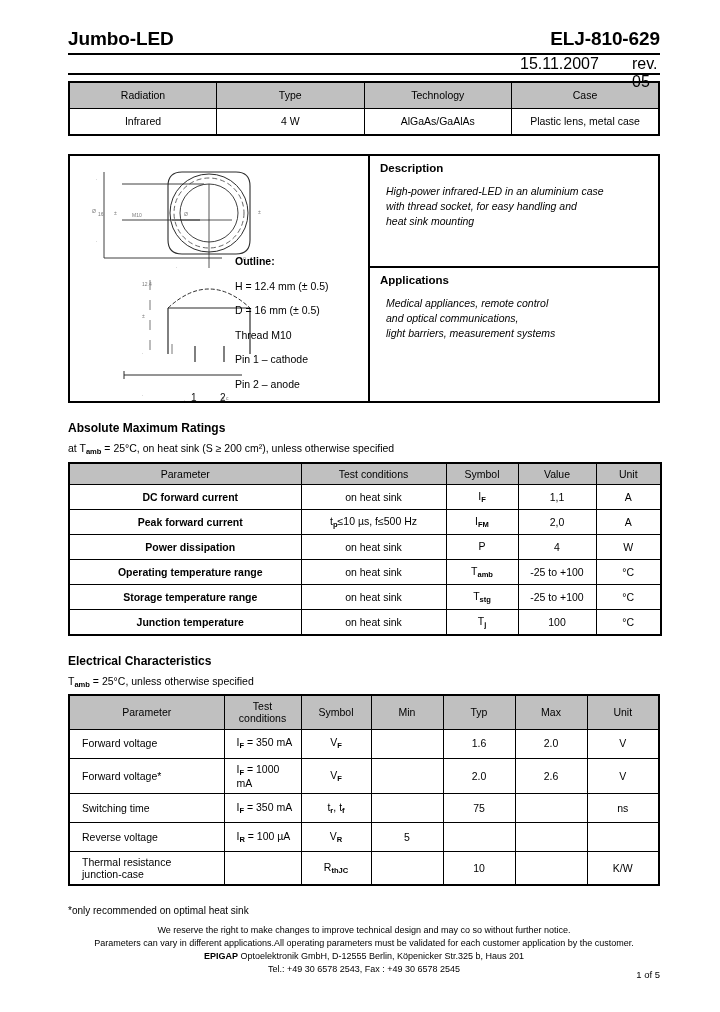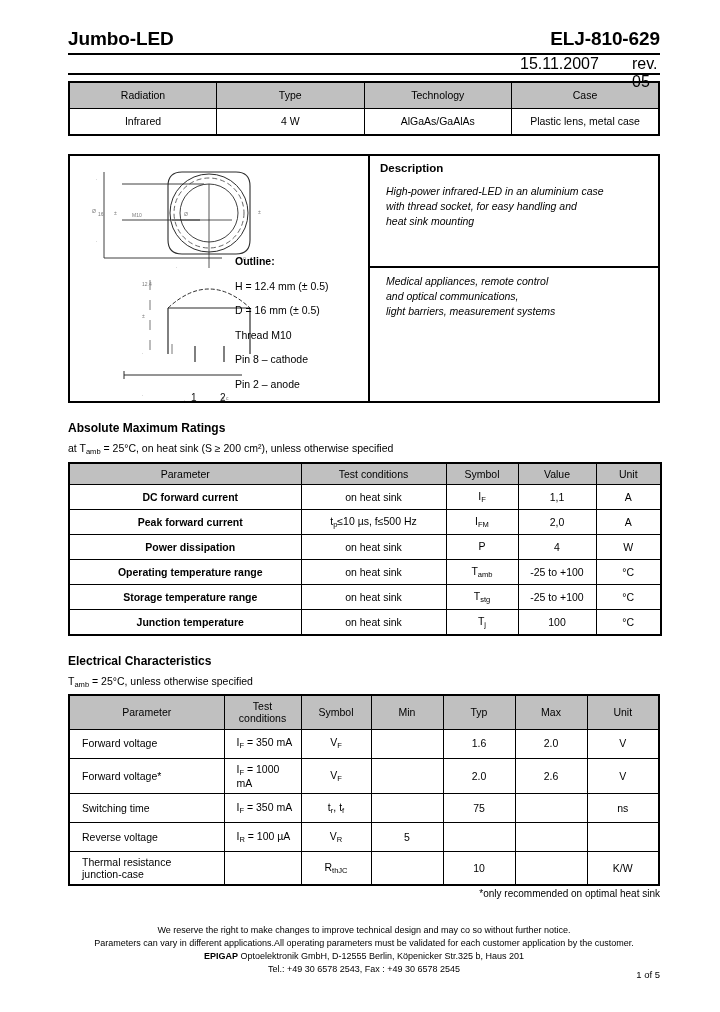--- a/index.html
+++ b/index.html
@@ -156,25 +156,24 @@
     font-weight: bold;
     margin-top: 18px;
     margin-bottom: 7px;
   }
   .sect-note {
     font-size: 10.5px;
     margin-bottom: 6px;
   }
   .foot-note {
     font-size: 10px;
-    margin-top: 2px;
-    text-align: right;
-  }
-
-  sub { font-size: 72%; vertical-align: -0.22em; }
+    margin-top: 19px;
+  }
+
+  sub { font-size: 72%; vertical-align: -0.22em; font-weight: bold; }
 
   
   #amr-table td { height: 16px; }
   
   #ec-table td { height: 20px; }
   #ec-table td.param-cell, #ec-table td.cond-cell {
     text-align: left;
     padding-left: 12px;
   }
   #amr-table td.param-cell {
@@ -308,35 +307,36 @@
           <text x="119" y="243">1</text>
           <text x="148" y="243">2</text>
         </g>
       </svg>
 
       <div class="outline-list">
         <div class="ol-head">Outline:</div>
         <div class="ol-item">H = 12.4 mm (± 0.5)</div>
         <div class="ol-item">D = 16 mm (± 0.5)</div>
         <div class="ol-item">Thread M10</div>
-        <div class="ol-item">Pin 8 – cathode</div>
+        <div class="ol-item">Pin 1 – cathode</div>
         <div class="ol-item">Pin 2 – anode</div>
       </div>
     </div>
 
     <div class="text-pane">
       <div class="desc-box">
         <div class="box-head">Description</div>
         <div class="box-body">
           <div>High-power infrared-LED in an aluminium case</div>
           <div>with thread socket, for easy handling and</div>
           <div>heat sink mounting</div>
         </div>
       </div>
       <div class="app-box">
+        <div class="box-head">Applications</div>
         <div class="box-body">
           <div>Medical appliances, remote control</div>
           <div>and optical communications,</div>
           <div>light barriers, measurement systems</div>
         </div>
       </div>
     </div>
   </div>
 
   <div class="sect-head">Absolute Maximum Ratings</div>

